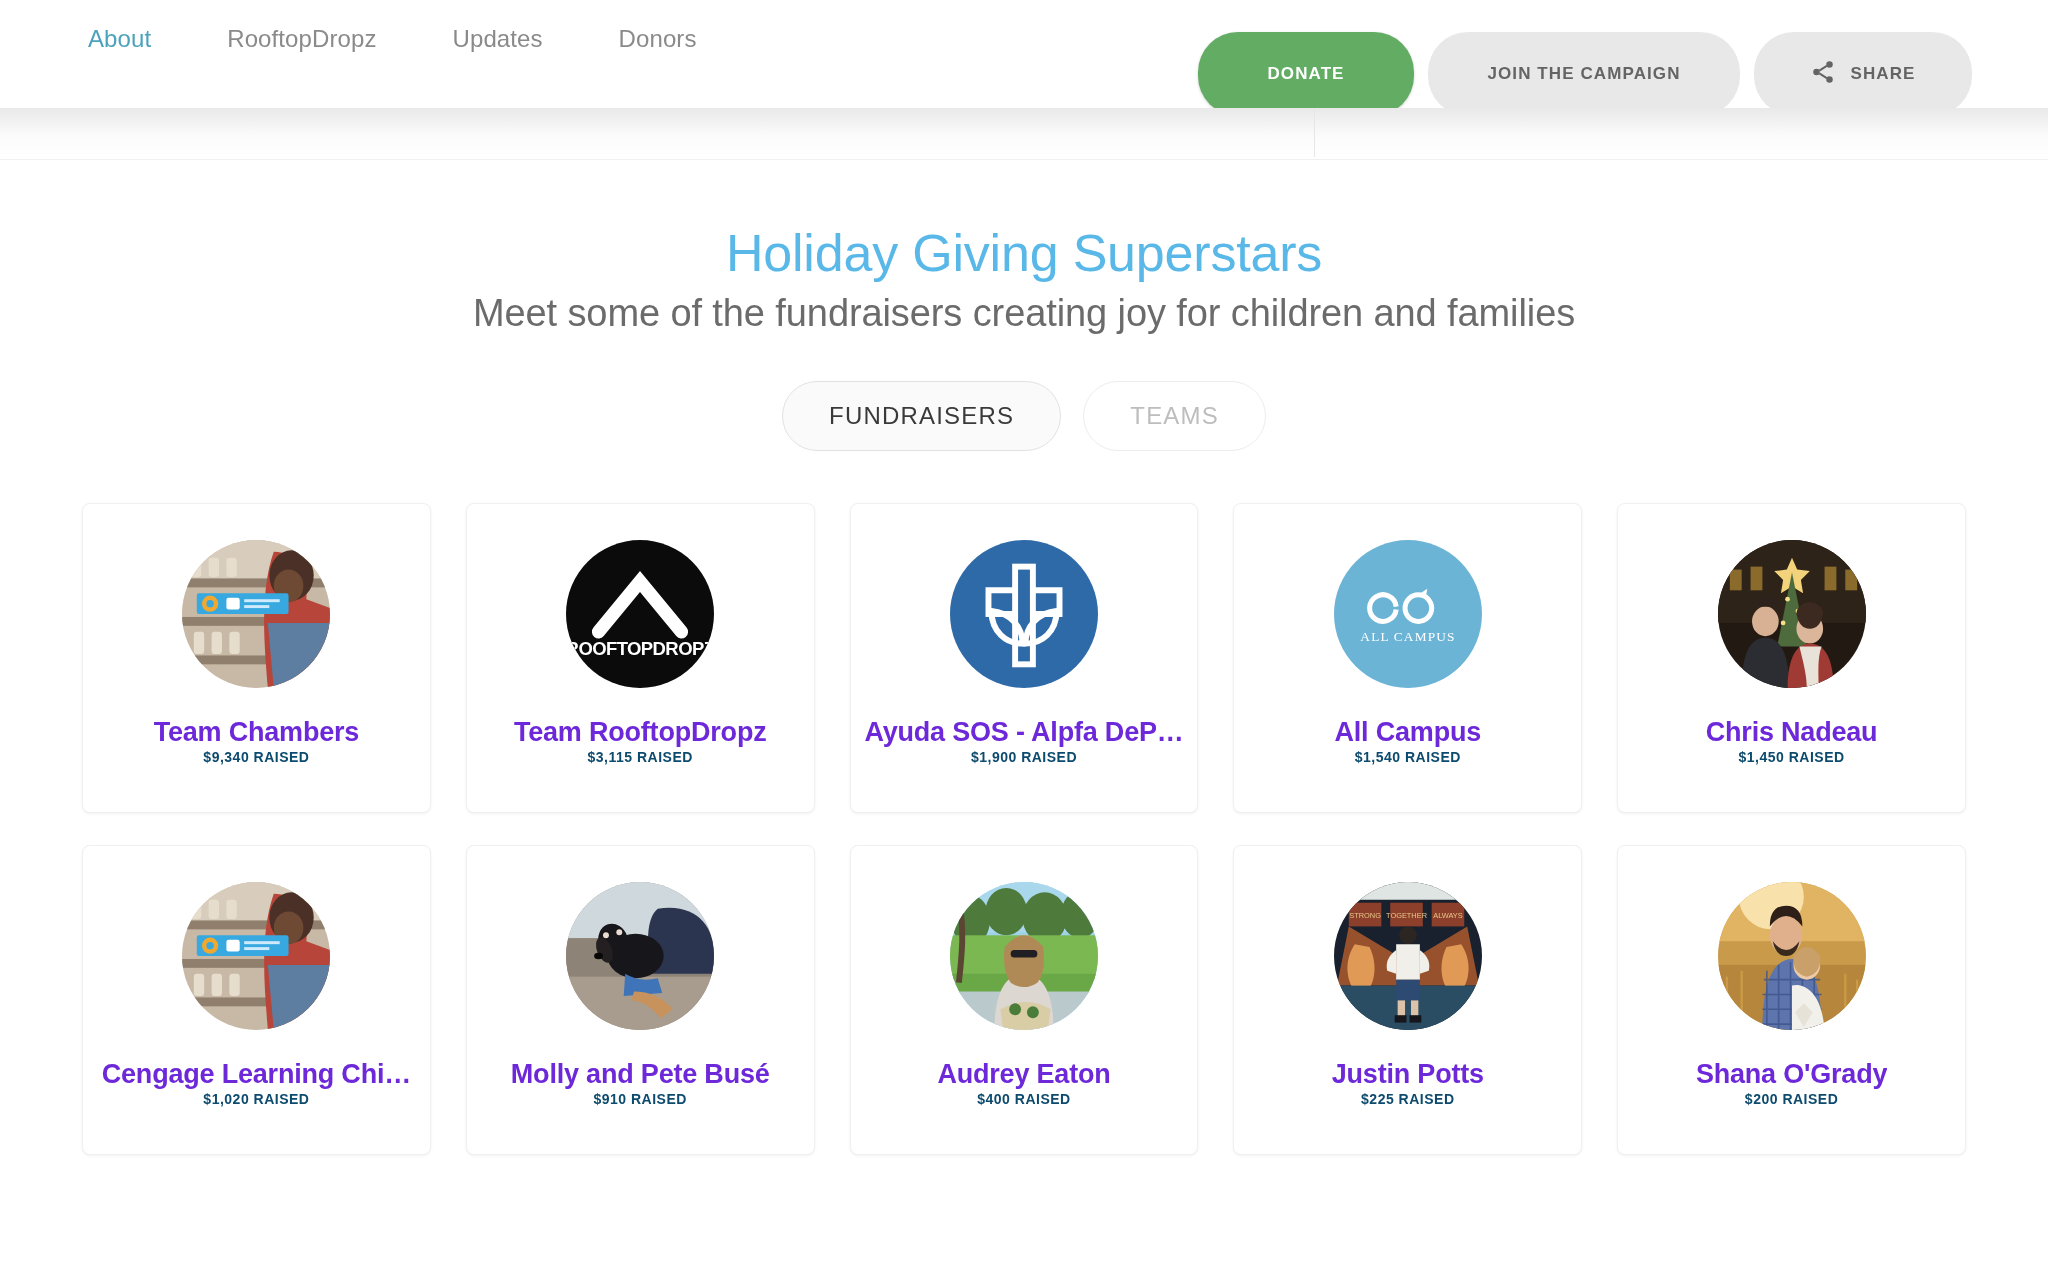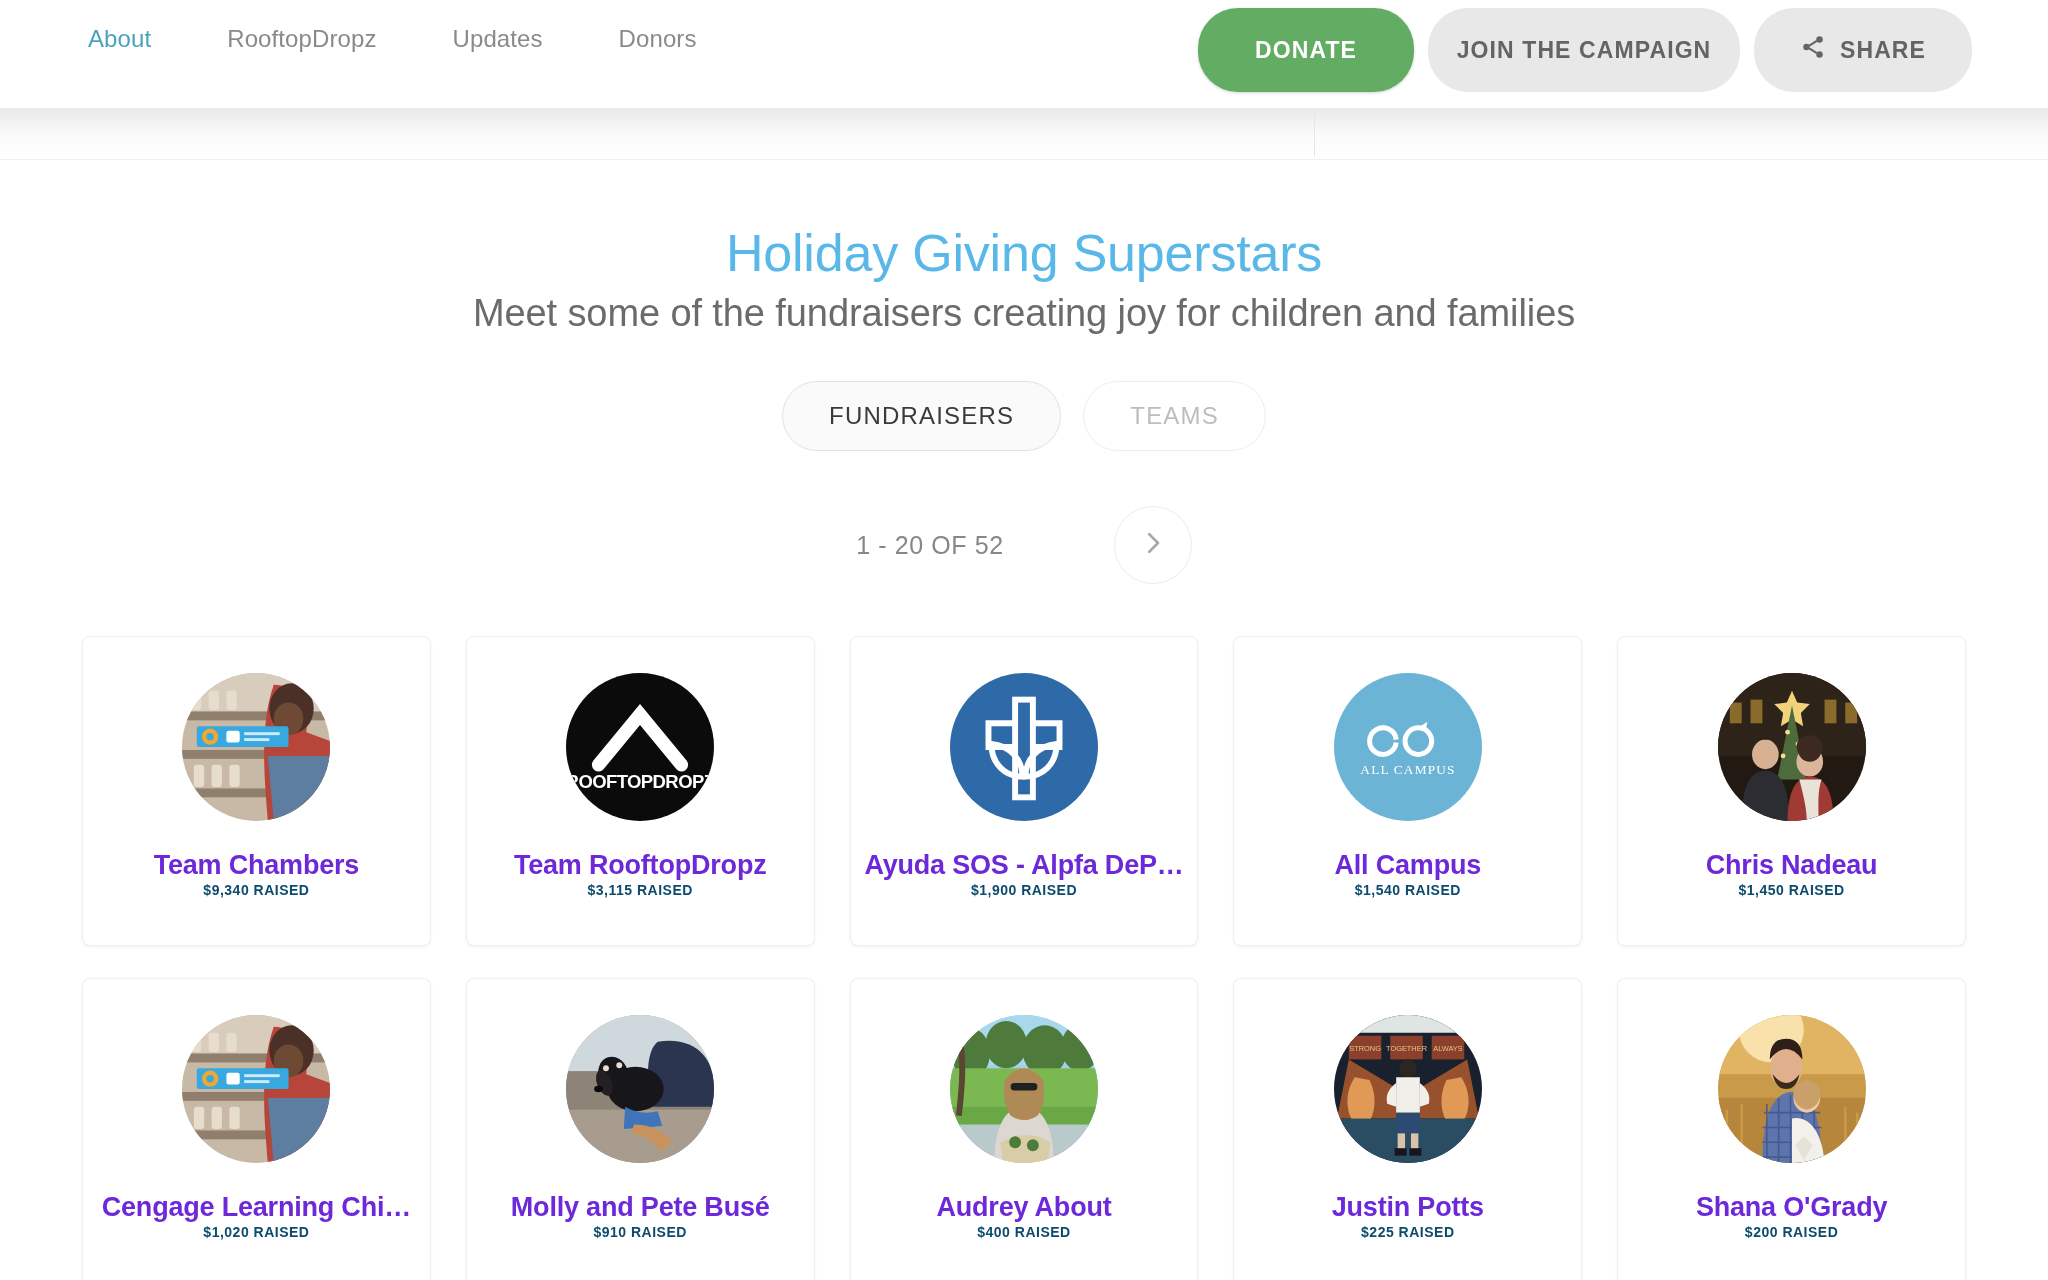--- a/index.html
+++ b/index.html
@@ -52,29 +52,30 @@
     position: absolute;
     right: 76px;
     top: 8px;
     display: flex;
     align-items: center;
     gap: 14px;
   }
   .btn {
     border: none;
     border-radius: 40px;
-    font-size: 23px;
+    font-size: 17px;
     font-weight: bold;
     letter-spacing: 1.1px;
     height: 84px;
     display: flex;
     align-items: center;
     justify-content: center;
     cursor: pointer;
     font-family: "Liberation Sans", sans-serif;
+    margin-top: 24px;
   }
   .btn-donate {
     background: #62ad63;
     color: #ffffff;
     width: 216px;
     box-shadow: 0 1px 3px rgba(0,0,0,0.18);
   }
   .btn-join {
     background: #e8e8e8;
     color: #646464;
@@ -270,30 +271,20 @@
 
 <div class="main">
   <h1 class="page-title">Holiday Giving Superstars</h1>
   <h2 class="page-subtitle">Meet some of the fundraisers creating joy for children and families</h2>
 
   <div class="toggle-row">
     <div class="toggle">FUNDRAISERS</div>
     <div class="toggle inactive">TEAMS</div>
   </div>
 
-  <div class="pager-row">
-    <div class="pager-count">1 - 20 OF 52</div>
-    <div class="pager-next">
-      <span>
-        <svg width="30" height="30" viewBox="0 0 24 24" fill="none" stroke="#a8a8a8" stroke-width="2.1" stroke-linecap="round" stroke-linejoin="round">
-          <polyline points="9 5 16 12 9 19"></polyline>
-        </svg>
-      </span>
-    </div>
-  </div>
 
   <div class="grid" id="card-grid">
       <div class="card">
         <div class="avatar">
           <svg viewBox="0 0 100 100" xmlns="http://www.w3.org/2000/svg">
             <rect width="100" height="100" fill="#c8b9a6"></rect>
             <rect y="0" width="100" height="26" fill="#d8cdbc"></rect>
             <rect y="26" width="100" height="6" fill="#8f7f6c"></rect>
             <rect y="52" width="100" height="6" fill="#8f7f6c"></rect>
             <rect y="78" width="100" height="6" fill="#8f7f6c"></rect>
@@ -460,21 +451,21 @@
             <ellipse cx="50" cy="50" rx="12" ry="14" fill="#e3b894"></ellipse>
             <path d="M37 44 q13 -16 26 0 q2 18 -4 24 q-9 6 -18 0 q-6 -8 -4 -24 z" fill="#b08a56"></path>
             <rect x="41" y="46" width="18" height="5" rx="2.4" fill="#1f1f24"></rect>
             <path d="M34 86 q18 -10 34 0 l-2 14 H36 Z" fill="#d9cda6"></path>
             <g fill="#4a7c3a">
               <circle cx="44" cy="86" r="4"></circle>
               <circle cx="56" cy="88" r="4"></circle>
             </g>
           </svg>
         </div>
-        <div class="card-name">Audrey About</div>
+        <div class="card-name">Audrey Eaton</div>
         <div class="card-amount">$400 RAISED</div>
       </div>
       <div class="card">
         <div class="avatar">
           <svg viewBox="0 0 100 100" xmlns="http://www.w3.org/2000/svg">
             <rect width="100" height="100" fill="#19202e"></rect>
             <rect y="0" width="100" height="12" fill="#dfe5e2"></rect>
             <g fill="#8c3f2a">
               <rect x="10" y="14" width="22" height="16"></rect>
               <rect x="38" y="14" width="22" height="16"></rect>

